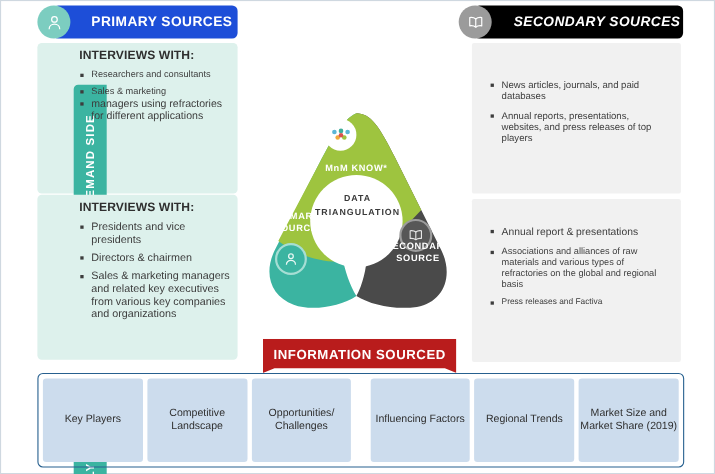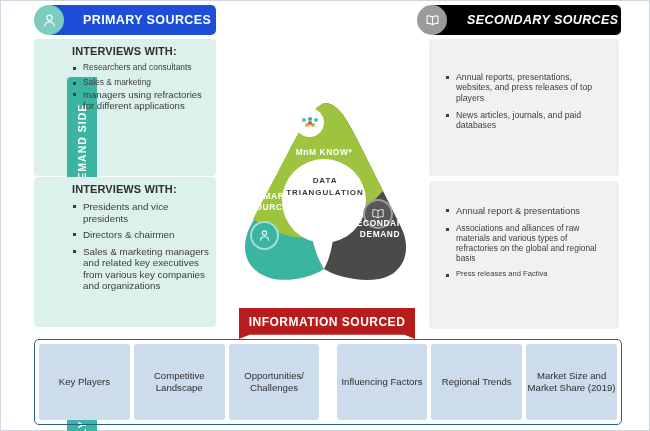--- a/index.html
+++ b/index.html
@@ -299,22 +299,22 @@
   <div class="hdr-badge" id="secondary-header-badge">
     <svg width="17" height="17" viewBox="0 0 24 24" fill="none" stroke="#ffffff" stroke-width="1.5" stroke-linejoin="round">
       <path d="M12 7.4C10 5.6 7.2 5.2 4.3 5.6v10.6c2.9-.4 5.7 0 7.7 1.8 2-1.8 4.8-2.2 7.7-1.8V5.6c-2.9-.4-5.7 0-7.7 1.8z"></path>
       <path d="M12 7.4v10.6"></path>
     </svg>
   </div>
 
   <div class="right-panel" id="sec-panel-1">
     <div class="right-body" id="sec-body-1">
       <ul class="blist">
+        <li>News articles, journals, and paid databases</li>
         <li>Annual reports, presentations, websites, and press releases of top players</li>
-        <li>News articles, journals, and paid databases</li>
       </ul>
     </div>
   </div>
 
   <div class="right-panel" id="sec-panel-2">
     <div class="right-body" id="sec-body-2">
       <ul class="blist">
         <li class="big">Annual report &amp; presentations</li>
         <li style="font-size:8.4px;margin-top:8px">Associations and alliances of raw materials and various types of refractories on the global and regional basis</li>
         <li>Press releases and Factiva</li>
@@ -356,21 +356,21 @@
       </svg>
     </div>
     <div class="tri-label" id="label-primary">PRIMARY SOURCE</div>
 
     <div class="tri-badge" id="badge-secondary">
       <svg width="16" height="16" viewBox="0 0 24 24" fill="none" stroke="#e6e6e6" stroke-width="1.5" stroke-linejoin="round">
         <path d="M12 7.4C10 5.6 7.2 5.2 4.3 5.6v10.6c2.9-.4 5.7 0 7.7 1.8 2-1.8 4.8-2.2 7.7-1.8V5.6c-2.9-.4-5.7 0-7.7 1.8z"></path>
         <path d="M12 7.4v10.6"></path>
       </svg>
     </div>
-    <div class="tri-label" id="label-secondary">SECONDARY DEMAND</div>
+    <div class="tri-label" id="label-secondary">SECONDARY SOURCE</div>
 
     <div id="center-text">
       <div>DATA</div>
       <div>TRIANGULATION</div>
     </div>
   </div>
 
   <div id="info-banner">
     <span id="info-banner-label">INFORMATION SOURCED</span>
   </div>

